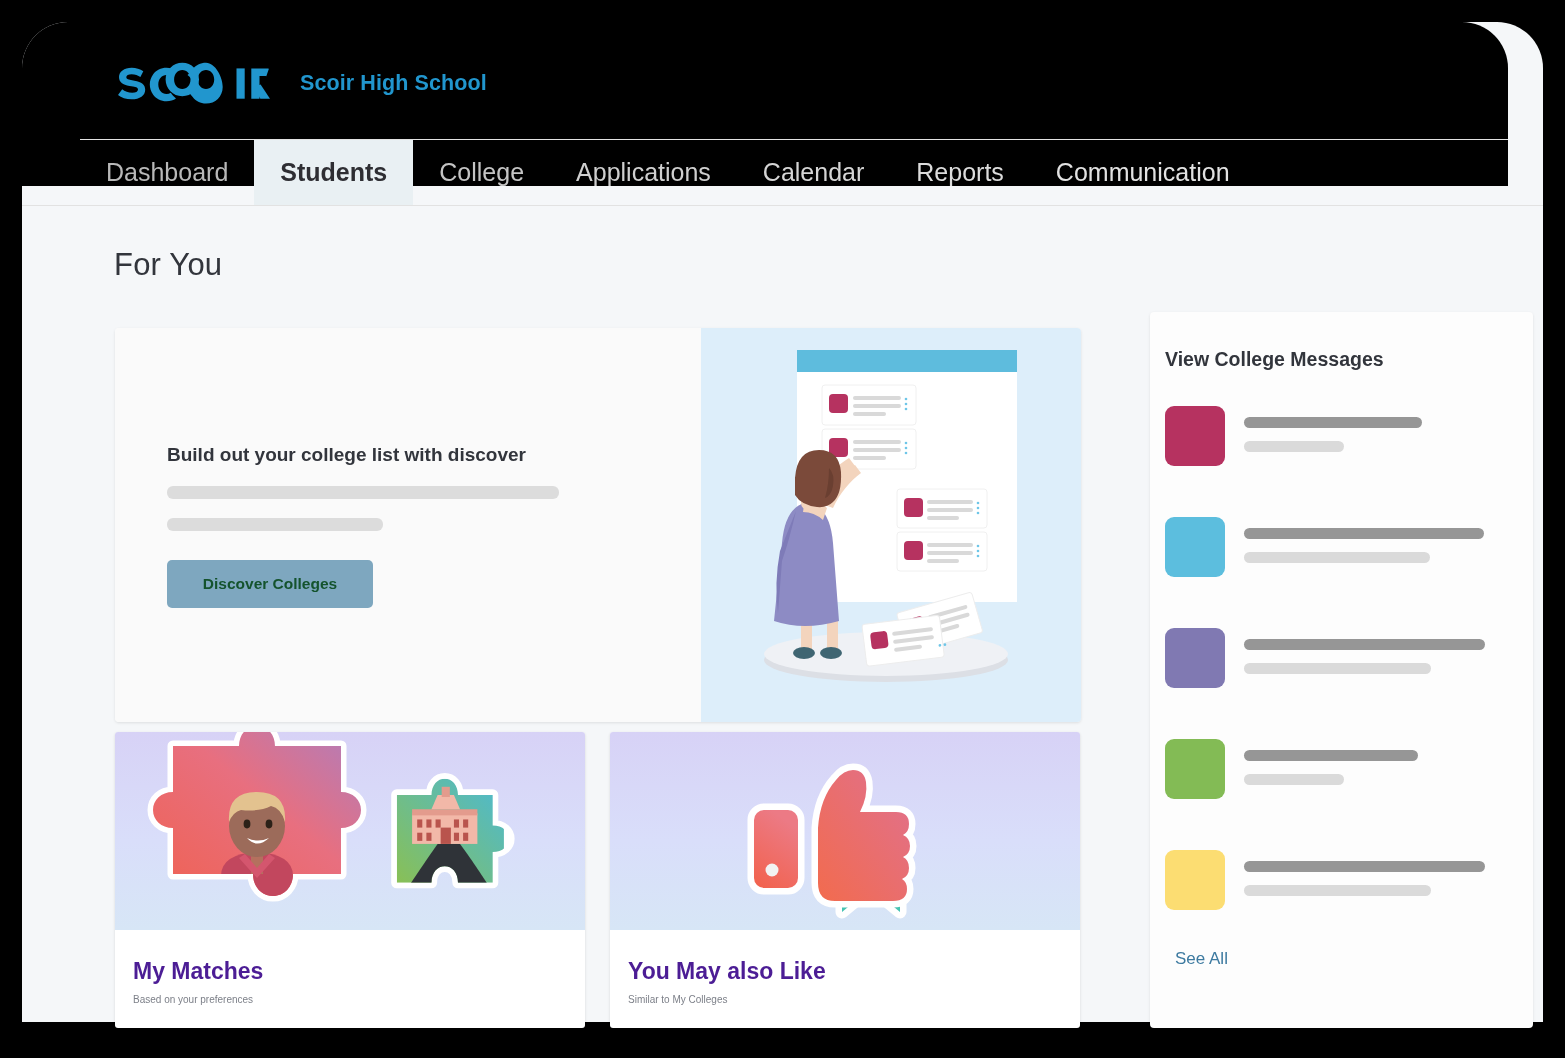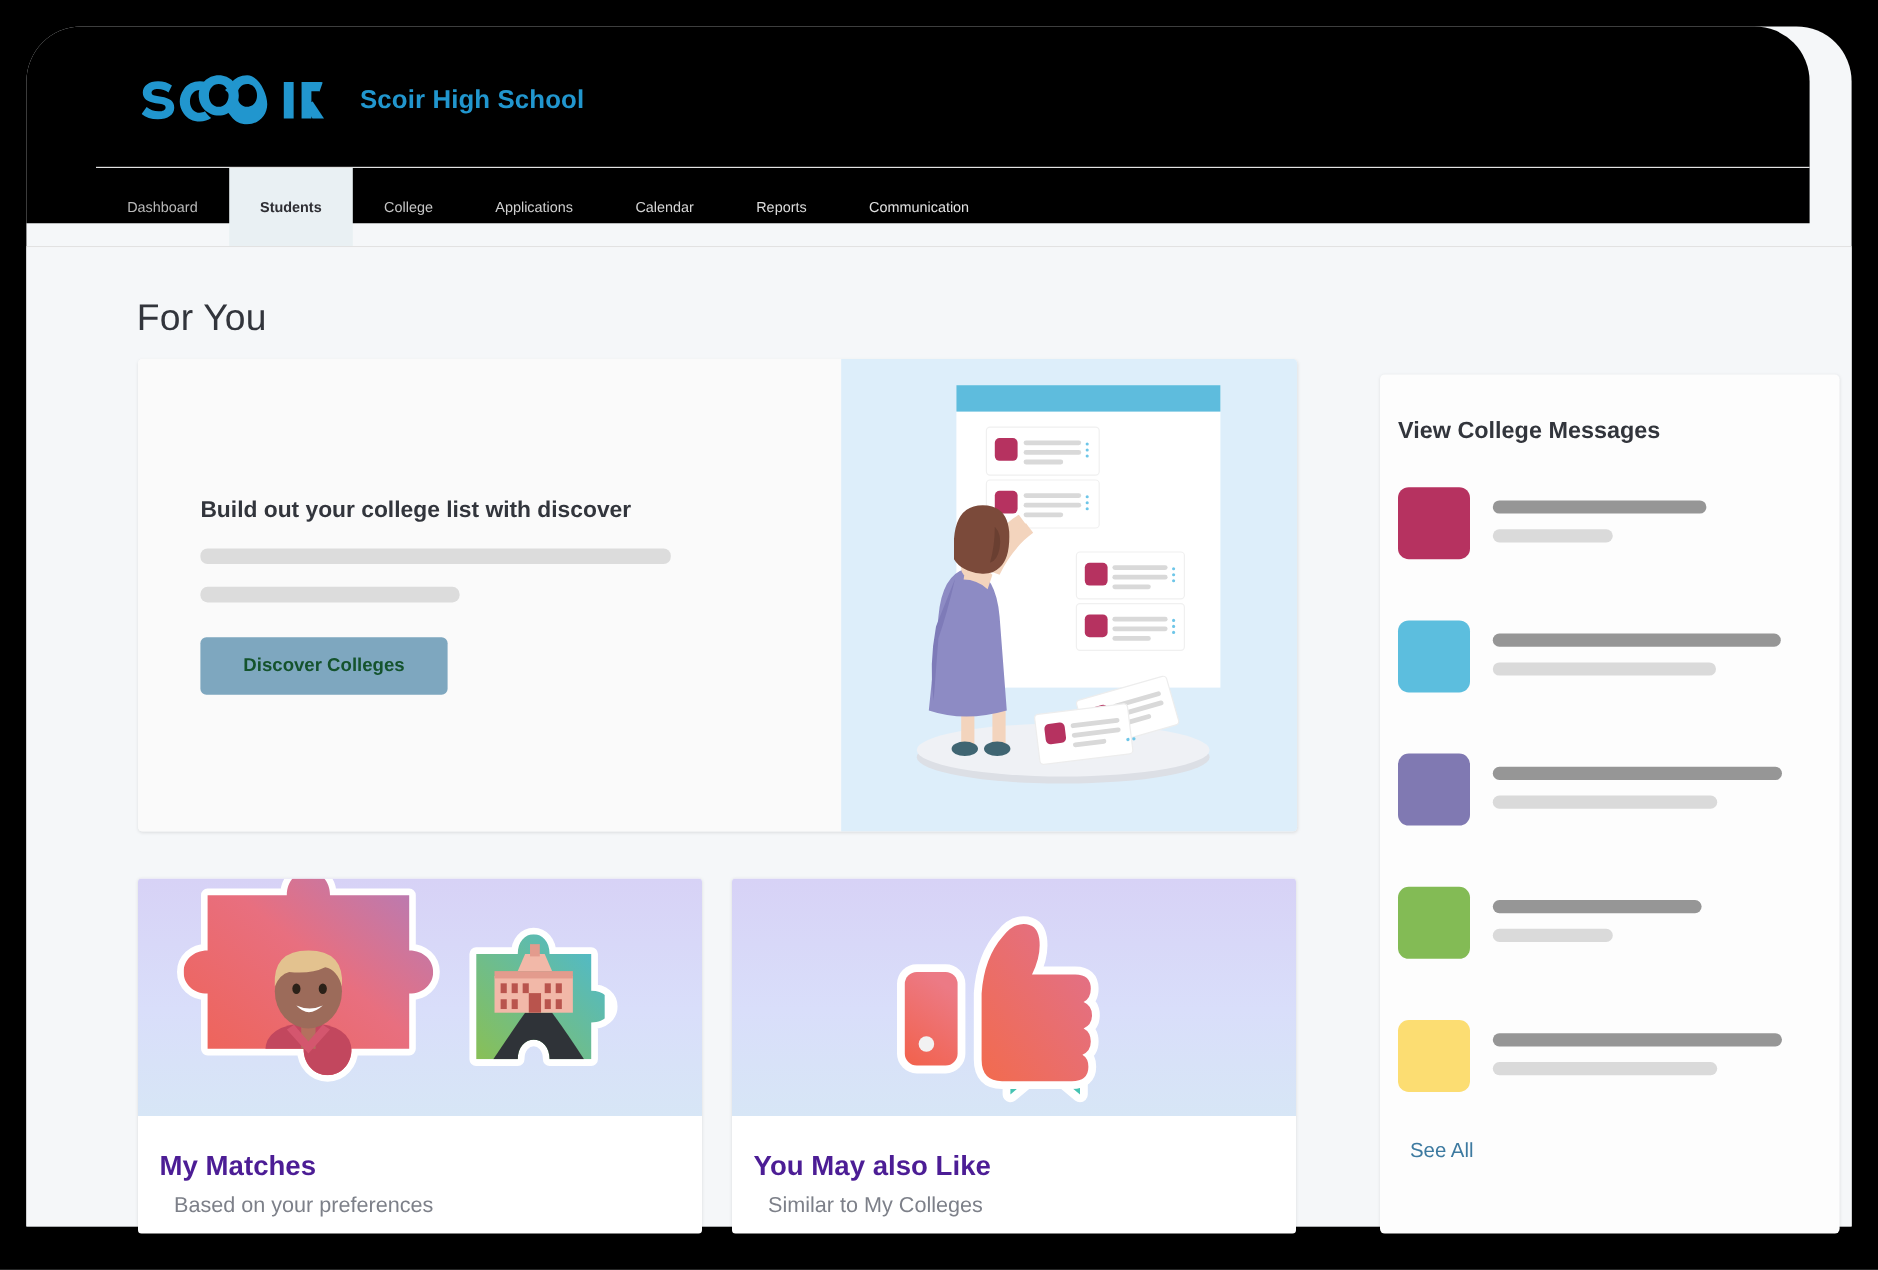--- a/index.html
+++ b/index.html
@@ -60,21 +60,21 @@
     position: absolute;
     left: 58px; top: 118px;
     height: 65px;
     display: flex;
     align-items: stretch;
   }
   .tab {
     display: flex;
     align-items: center;
     padding: 0 26px;
-    font-size: 12px;
+    font-size: 25px;
     color: #c9c9c9;
     white-space: nowrap;
     cursor: pointer;
   }
   .tab.t1 { color: #b8b8b8; }
   .tab.t3 { color: #c4c4c4; }
   .tab.t4 { color: #cfcfcf; }
   .tab.t5 { color: #d5d5d5; }
   .tab.t6 { color: #dcdcdc; }
   .tab.t7 { color: #e2e2e2; }
@@ -106,21 +106,21 @@
     position: absolute;
     left: 92px; top: 41px;
     font-size: 31px;
     color: #32353c;
     letter-spacing: .2px;
   }
 
   
   .hero {
     position: absolute;
-    left: 93px; top: 93px;
+    left: 93px; top: 122px;
     width: 966px;
     height: 394px;
     background: #fafafa;
     border-radius: 4px;
     box-shadow: 0 1px 3px rgba(0,0,0,.10);
     overflow: hidden;
     display: flex;
   }
   .hero-left {
     width: 587px;
@@ -186,23 +186,22 @@
     overflow: hidden;
   }
   .tile-text { padding: 28px 0 0 18px; }
   .tile-title {
     font-size: 23px;
     color: #4c1d95;
     font-weight: bold;
     margin-bottom: 9px;
   }
   .tile-sub {
-    font-size: 18px;
+    font-size: 10px;
     color: #7d8089;
-    margin-left: 12px;
   }
 
   
   .panel {
     position: absolute;
     left: 1128px; top: 106px;
     width: 383px;
     height: 716px;
     background: #fdfdfd;
     border-radius: 4px;

